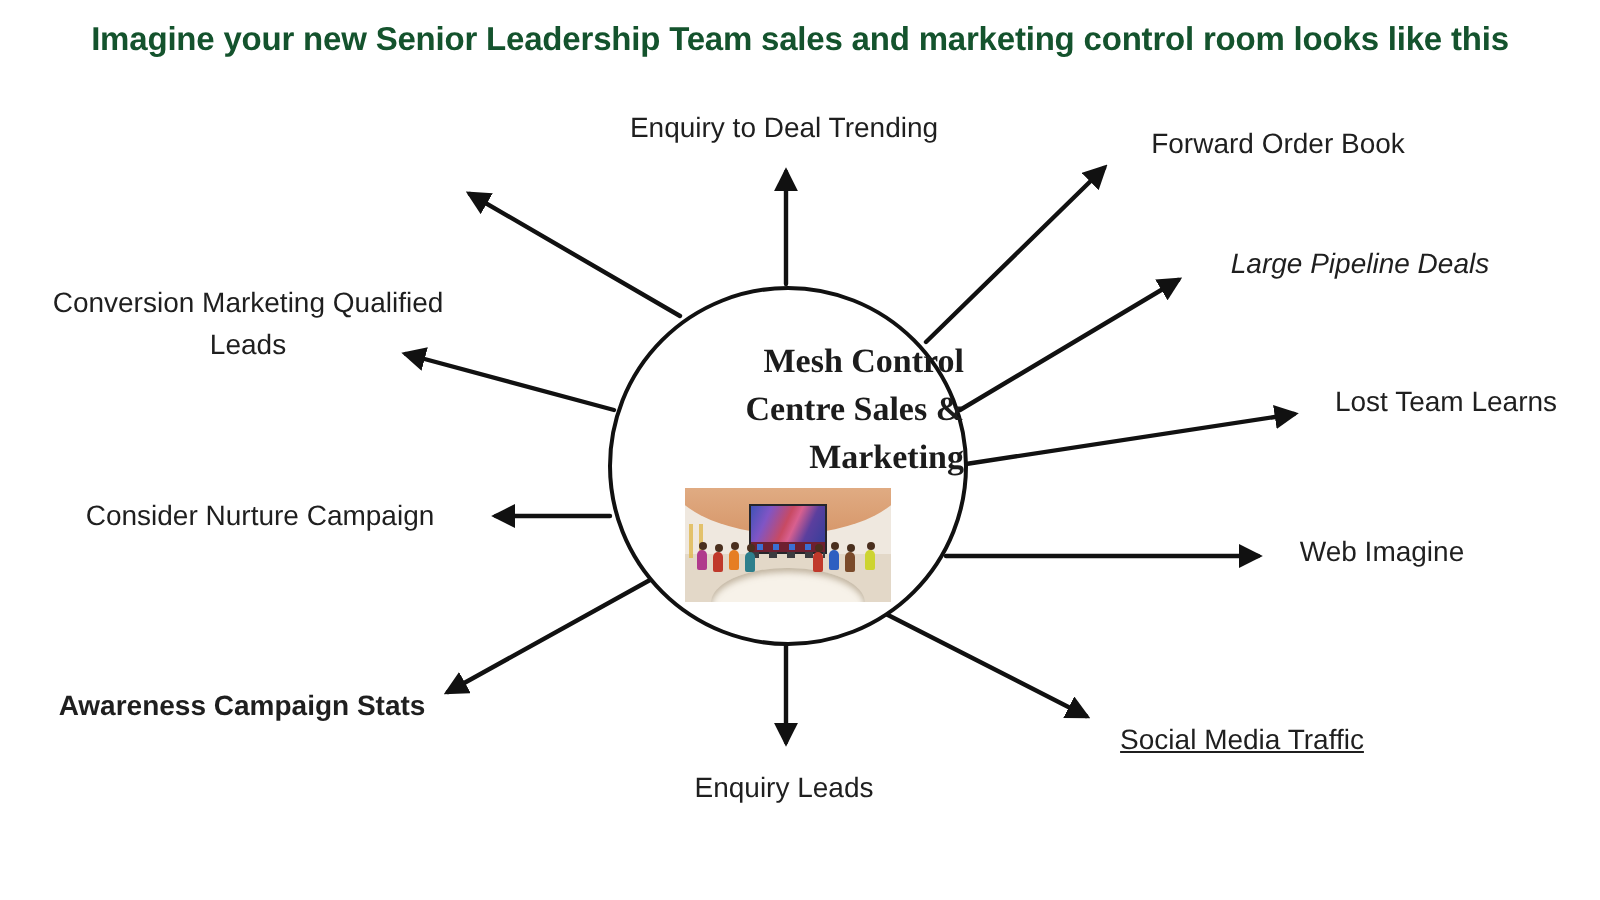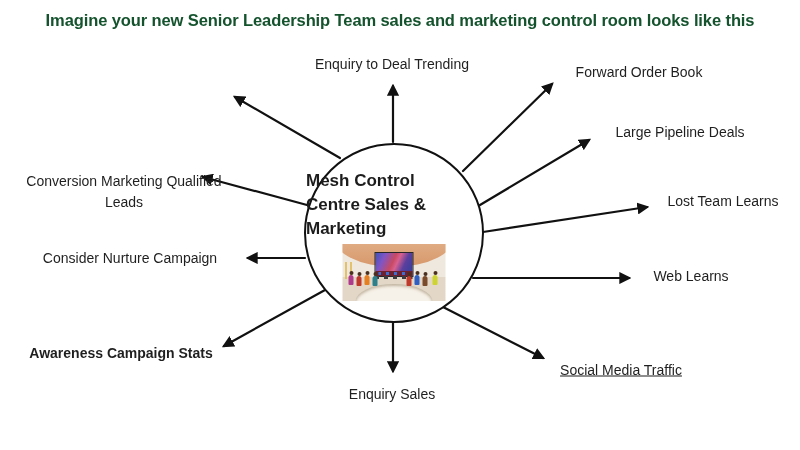--- a/index.html
+++ b/index.html
@@ -43,26 +43,27 @@
     top: 143px;
     width: 180px;
     height: 180px;
     border-radius: 50%;
     background: #ffffff;
     border: 2.5px solid #111111;
     z-index: 2;
   }
   .hub-label {
     margin-top: 24px;
-    text-align: left;
+    text-align: right;
     font-size: 17px;
     font-weight: 700;
     line-height: 24px;
     color: #1c1c1c;
     white-space: pre-line;
+    font-family: Liberation Serif, serif;
   }
 
   
   .hub-photo {
     position: absolute;
     left: 50%;
     top: 99px;
     transform: translateX(-50%);
     width: 103px;
     height: 57px;
@@ -154,21 +155,20 @@
     white-space: nowrap;
     text-align: center;
     font-size: 14px;
     line-height: 21px;
     color: #1f1f1f;
     z-index: 3;
   }
   .spoke-label.wrap {
     white-space: normal;
     width: 216px;
-    margin-top: 30px;
   }
 </style>
 </head>
 <body>
 
 <div class="canvas">
 
   <h1 class="title">Imagine your new Senior Leadership Team sales and marketing control room looks like this</h1>
 
   <svg class="spokes-svg" width="800" height="450" viewBox="0 0 800 450" xmlns="http://www.w3.org/2000/svg">
@@ -208,22 +208,22 @@
       <div class="person" style="left:30px; top:32px; background:#2e7f8c;"></div>
       <div class="person" style="left:64px; top:32px; background:#c0392b;"></div>
       <div class="person" style="left:72px; top:31px; background:#2e5fc1;"></div>
       <div class="person" style="left:80px; top:32px; background:#7a4a2a;"></div>
       <div class="person" style="left:90px; top:31px; background:#cdd431;"></div>
     </div>
   </div>
 
   <div class="spoke-label" style="left:392px; top:64px;">Enquiry to Deal Trending</div>
   <div class="spoke-label" style="left:639px; top:72px;">Forward Order Book</div>
-  <div class="spoke-label" style="left:680px; top:132px;">Large Pipeline Deals</div>
+  <div class="spoke-label" style="left:680px; top:132px;font-style:italic;">Large Pipeline Deals</div>
   <div class="spoke-label" style="left:723px; top:201px;">Lost Team Learns</div>
-  <div class="spoke-label" style="left:691px; top:276px;">Web Learns</div>
+  <div class="spoke-label" style="left:691px; top:276px;">Web Imagine</div>
   <div class="spoke-label" style="left:621px; top:370px;text-decoration:underline;">Social Media Traffic</div>
-  <div class="spoke-label" style="left:392px; top:394px;">Enquiry Sales</div>
+  <div class="spoke-label" style="left:392px; top:394px;">Enquiry Leads</div>
   <div class="spoke-label" style="left:121px; top:353px;font-weight:bold;">Awareness Campaign Stats</div>
   <div class="spoke-label" style="left:130px; top:258px;">Consider Nurture Campaign</div>
   <div class="spoke-label wrap" style="left:124px; top:162px;">Conversion Marketing Qualified Leads</div>
 
 </div>
 
 </body></html>

